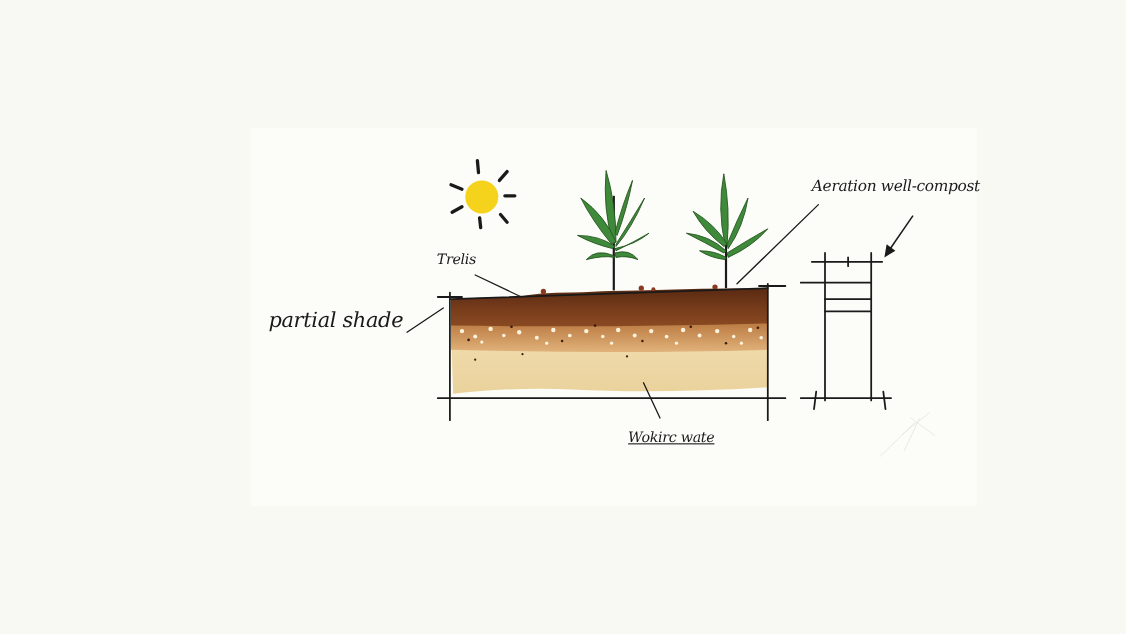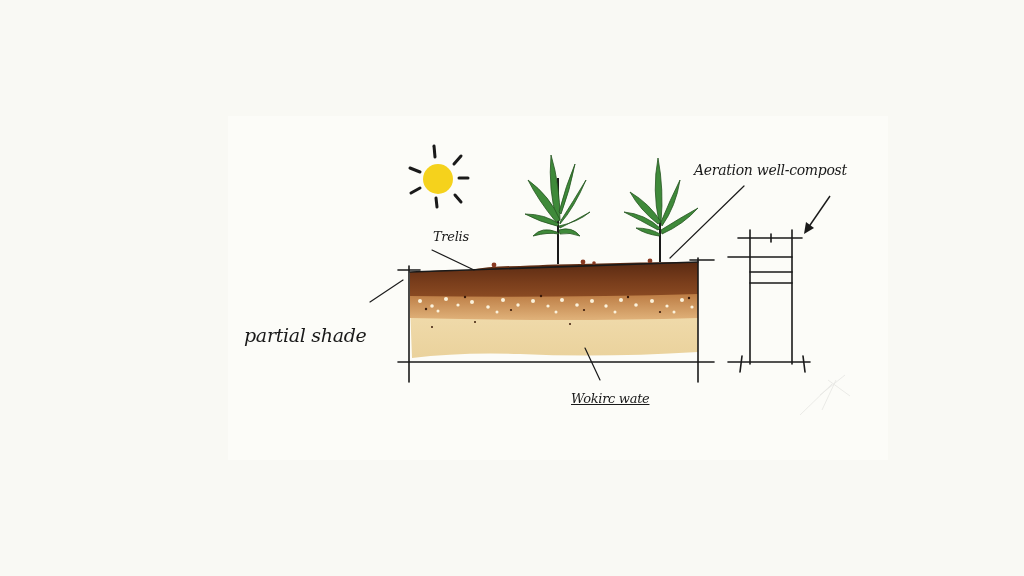--- a/index.html
+++ b/index.html
@@ -15,23 +15,23 @@
     }
     .stage { position: absolute; left: 0; top: 0; width: 1024px; height: 576px; }
     .label {
       position: absolute;
       font-family: "DejaVu Serif", serif;
       font-style: italic;
       color: #1a1a1a;
       white-space: nowrap;
       letter-spacing: -0.3px;
     }
-    .lbl-partial { left: 244px; top: 280px; font-size: 19px; margin-top: 44px; }
-    .lbl-trellis { left: 397px; top: 229px; font-size: 13px; margin-left: 36px; }
-    .lbl-aeration { left: 694px; top: 162px; font-size: 14px; }
+    .lbl-partial { left: 244px; top: 280px; font-size: 19px; }
+    .lbl-trellis { left: 397px; top: 229px; font-size: 13px; }
+    .lbl-aeration { left: 738px; top: 162px; font-size: 14px; }
     .lbl-water { left: 571px; top: 391px; font-size: 13px; text-decoration: underline; }
   </style>
 </head>
 <body>
 
 <div class="paper"></div>
 
 <svg class="stage" width="1024" height="576" viewBox="0 0 1024 576" xmlns="http://www.w3.org/2000/svg">
   <defs>
     <linearGradient id="topsoil" x1="0" y1="0" x2="0" y2="1">

